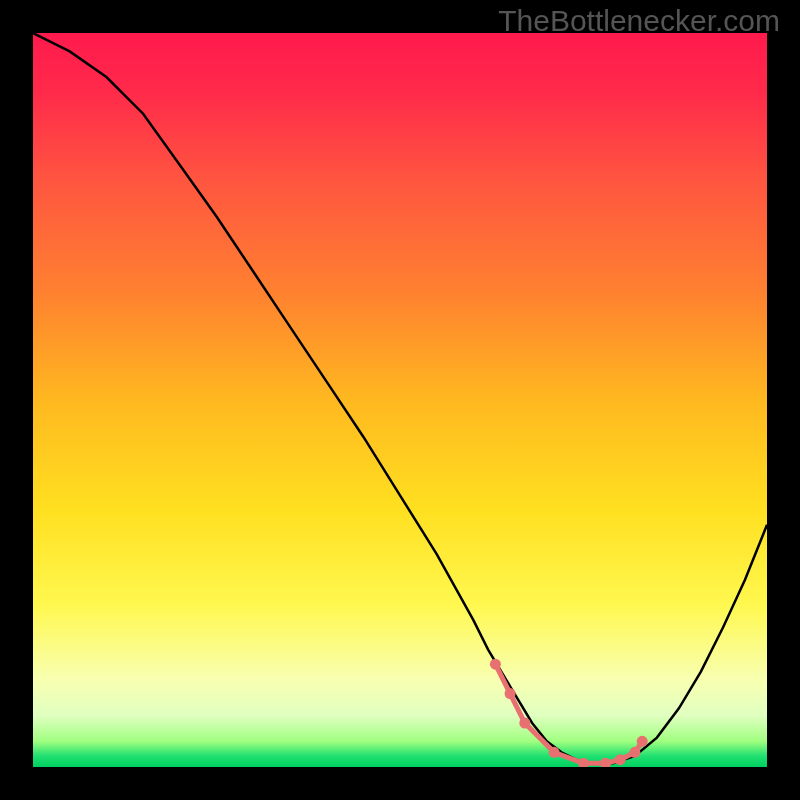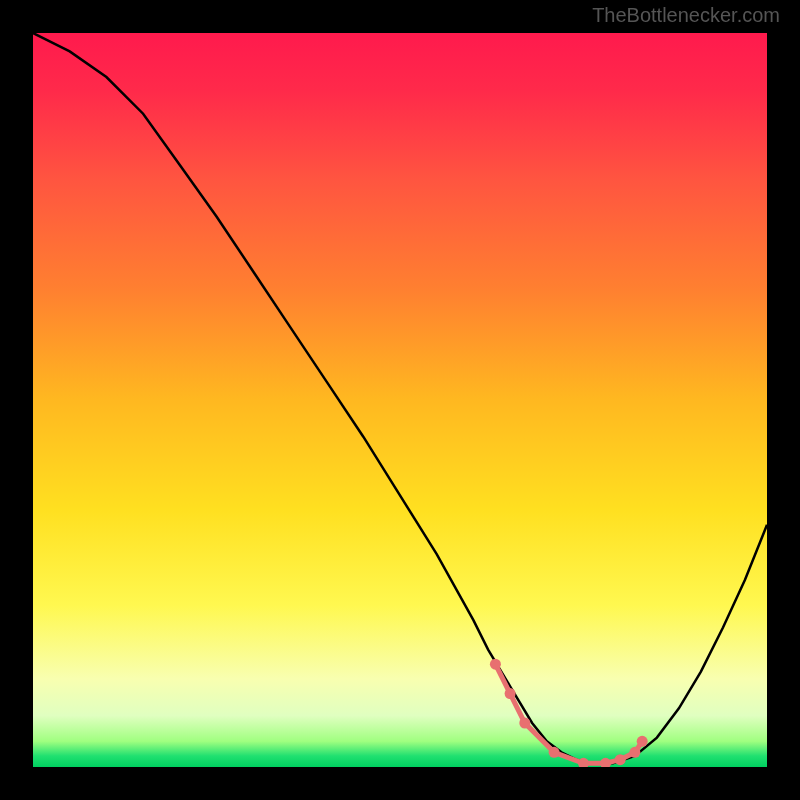--- a/index.html
+++ b/index.html
@@ -9,21 +9,21 @@
     width: 800px;
     height: 800px;
     position: relative;
     font-family: Arial, sans-serif;
   }
   .watermark {
     position: absolute;
     top: 4px;
     right: 20px;
     color: #555;
-    font-size: 20px;
+    font-size: 30px;
     font-weight: 500;
     z-index: 10;
   }
   .chart-frame {
     position: absolute;
     left: 33px;
     top: 33px;
     width: 734px;
     height: 734px;
   }

